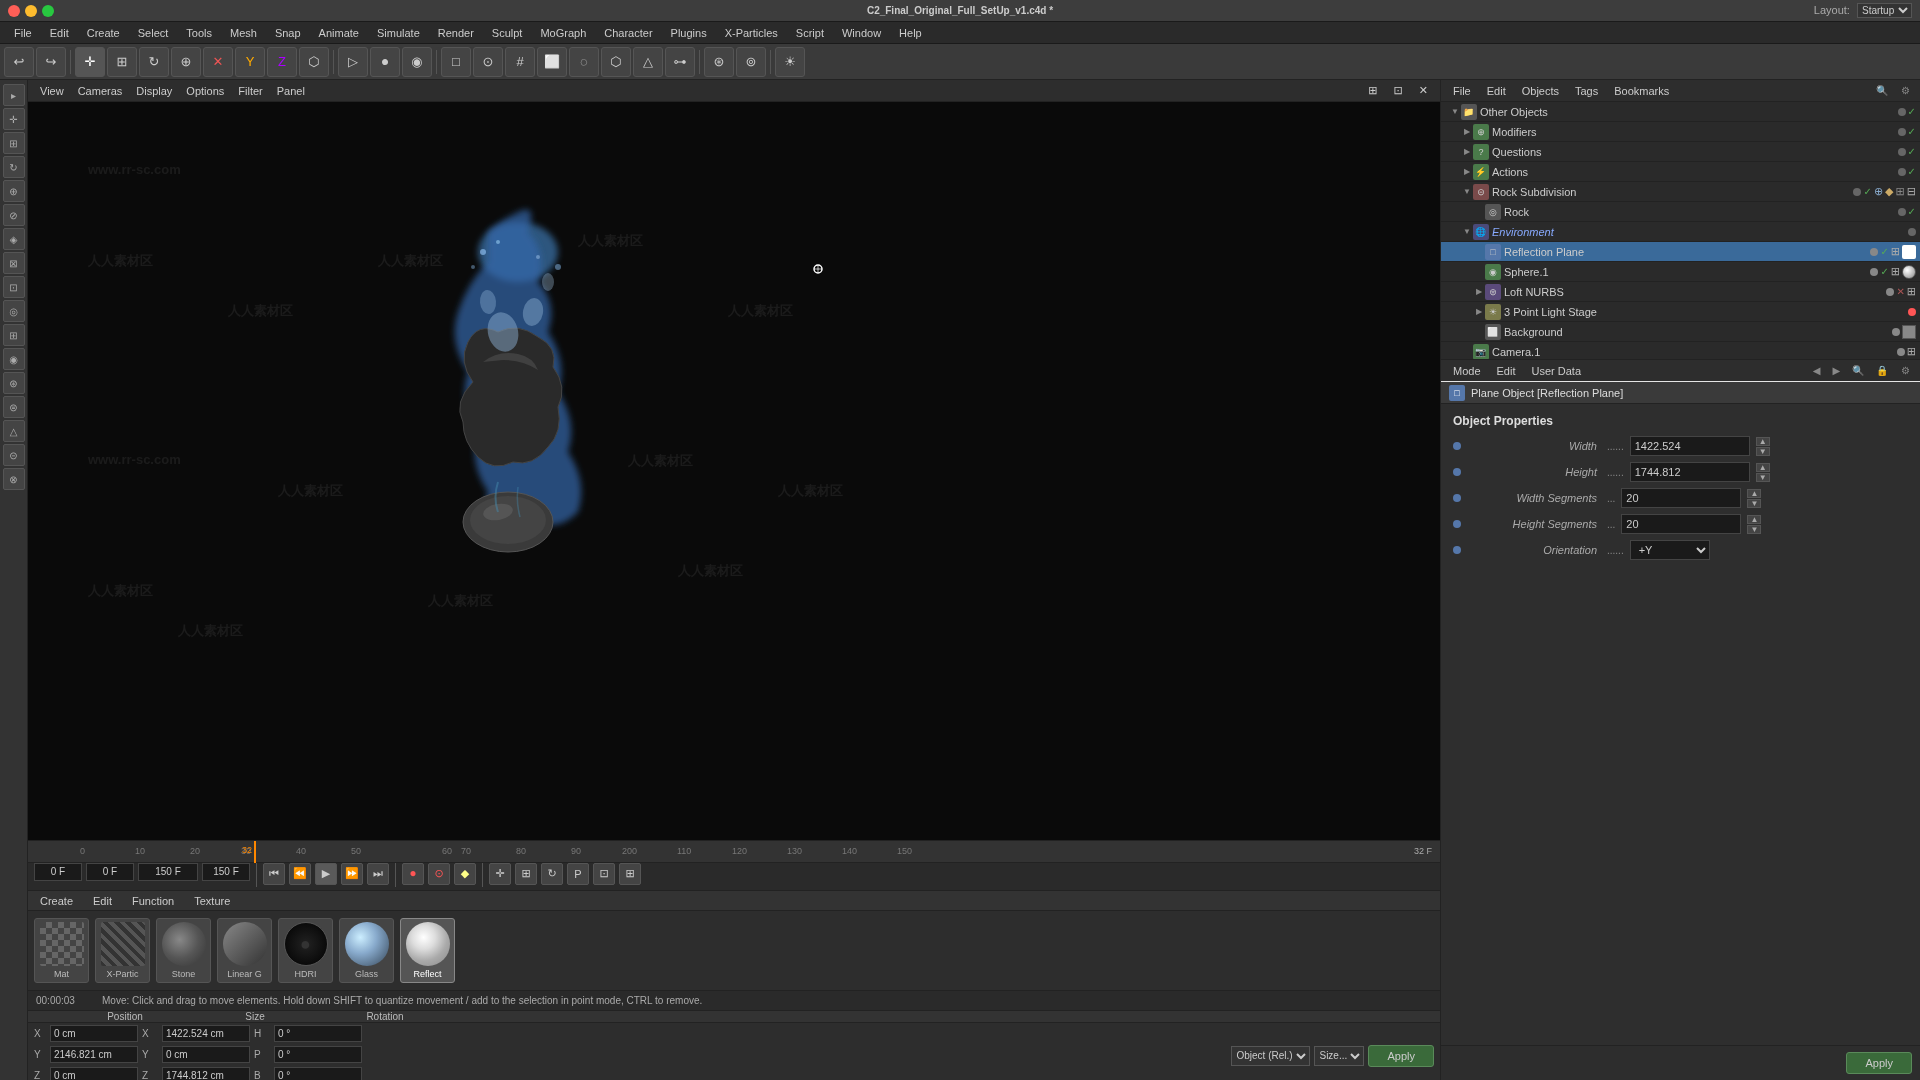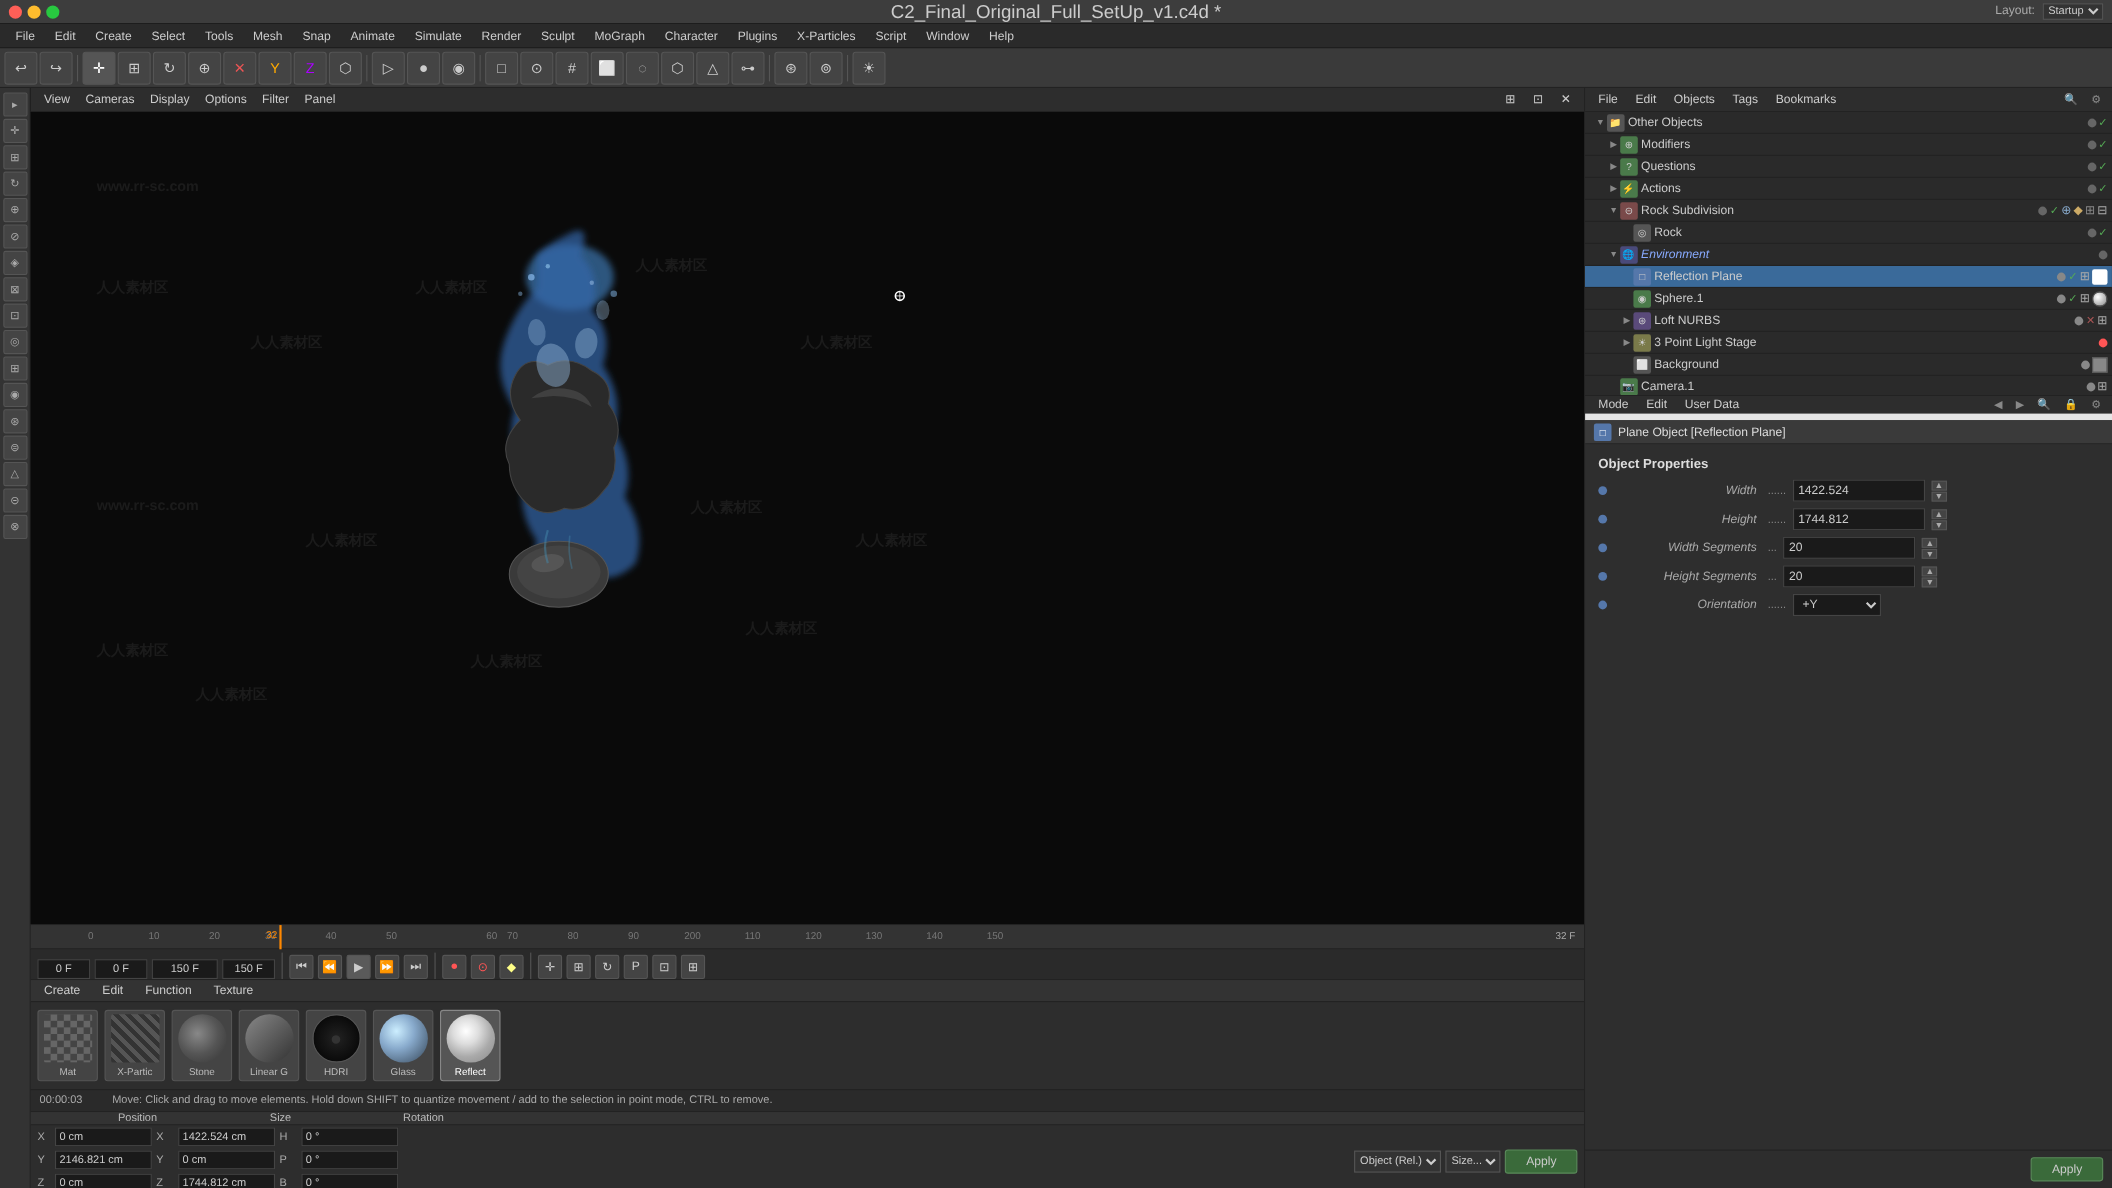--- a/index.html
+++ b/index.html
@@ -51,22 +51,23 @@
     }
     .win-btn {
       width: 12px; height: 12px;
       border-radius: 50%;
       cursor: pointer;
     }
     .win-close { background: #ff5f57; }
     .win-min { background: #febc2e; }
     .win-max { background: #28c840; }
     #title-bar .title-text {
-      font-size: 17px;
-      color: #ccc;
+      font-size: 10px;
+      color: #ccc;
+      font-weight: bold;
     }
     #title-bar .layout-label {
       position: absolute;
       right: 8px;
       font-size: 11px;
       color: #aaa;
     }
 
     
     #toolbar {
@@ -178,21 +179,21 @@
       display: flex;
       align-items: center;
       padding: 0 6px;
       border-bottom: 1px solid #222;
       position: relative;
     }
     #timeline-controls {
       height: 28px;
       background: #2a2a2a;
       display: flex;
-      align-items: flex-end;
+      align-items: flex-start;
       padding: 0 6px;
       gap: 4px;
     }
     .time-input {
       background: #1a1a1a;
       border: 1px solid #444;
       color: #ccc;
       font-size: 10px;
       width: 48px;
       height: 18px;
@@ -428,21 +429,21 @@
       display: flex;
       flex-direction: column;
     }
     #pp-header {
       height: 22px;
       background: #2d2d2d;
       display: flex;
       align-items: center;
       padding: 0 6px;
       gap: 4px;
-      border-bottom: 6px solid #e5e5e5;
+      border-bottom: 1px solid #e5e5e5;
     }
     .pp-menu-item {
       padding: 2px 6px;
       color: #ccc;
       font-size: 11px;
       cursor: pointer;
     }
     #pp-object-name {
       height: 22px;
       background: #3a3a3a;

